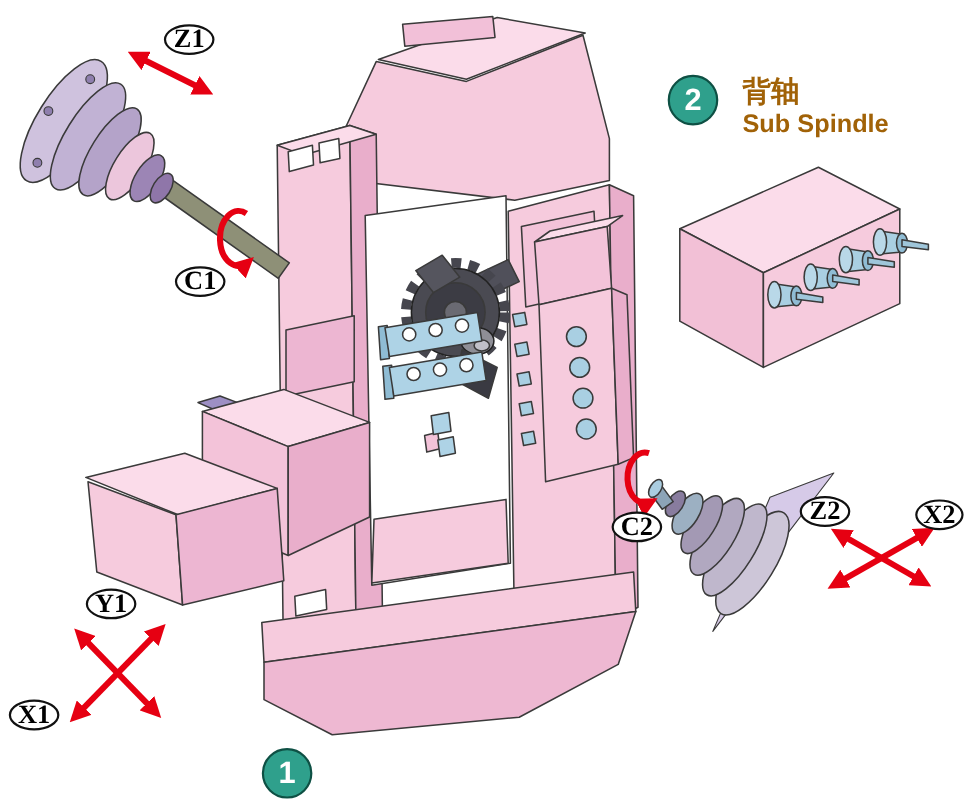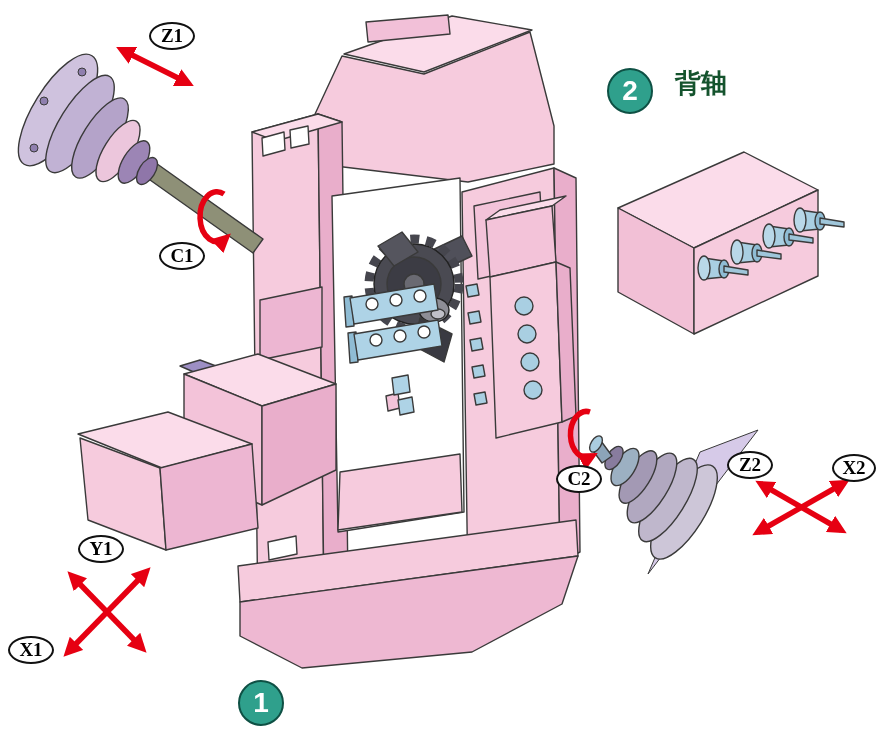--- a/index.html
+++ b/index.html
@@ -1,26 +1,26 @@
 <!DOCTYPE html>
 <html><head>
 <meta charset="utf-8">
 <style>
   html,body{margin:0;padding:0;background:#fff;}
   .stage{position:relative;width:877px;height:738px;background:#fff;overflow:hidden;
          font-family:"Liberation Sans",sans-serif;}
   .stage svg{position:absolute;left:0;top:0;}
   .axis-label{position:absolute;box-sizing:border-box;border:2px solid #111;border-radius:50%;
               background:#fff;color:#000;font-family:"Liberation Serif",serif;font-weight:bold;
-              font-size:19px;display:flex;align-items:center;justify-content:center;z-index:5;}
+              font-size:24px;display:flex;align-items:center;justify-content:center;z-index:5;}
   .legend{position:absolute;display:flex;align-items:flex-start;gap:22px;z-index:5;}
   .legend-circle{width:46px;height:46px;border-radius:50%;background:#2fa08c;border:2.5px solid #0e5044;
                  color:#fff;font-weight:bold;font-size:28px;line-height:1;display:flex;align-items:center;
                  justify-content:center;box-sizing:border-box;}
-  .legend-text{display:flex;flex-direction:column;color:#14532d;}
+  .legend-text{display:flex;flex-direction:column;color:#a16207;}
   .legend-text .zh{font-size:26px;font-weight:bold;line-height:30px;}
   .legend-text .en{font-size:23px;font-weight:bold;line-height:28px;}
 </style>
 </head>
 <body>
 
 <div class="stage">
 
 <svg width="877" height="738" viewBox="0 0 877 738">
   <defs>
@@ -189,20 +189,21 @@
   <div class="axis-label" style="left:78px;top:535px;width:46px;height:28px">Y1</div>
   <div class="axis-label" style="left:8px;top:636px;width:46px;height:28px">X1</div>
   <div class="axis-label" style="left:556px;top:465px;width:46px;height:28px">C2</div>
   <div class="axis-label" style="left:727px;top:451px;width:46px;height:28px">Z2</div>
   <div class="axis-label" style="left:832px;top:454px;width:44px;height:28px">X2</div>
 
   <div class="legend" style="left:607px;top:68px">
     <div class="legend-circle">2</div>
     <div class="legend-text">
       <div class="zh">背轴</div>
+      <div class="en">Sub Spindle</div>
     </div>
   </div>
 
   <div class="legend" style="left:238px;top:680px">
     <div class="legend-circle">1</div>
   </div>
 
 </div>
 
 </body></html>

